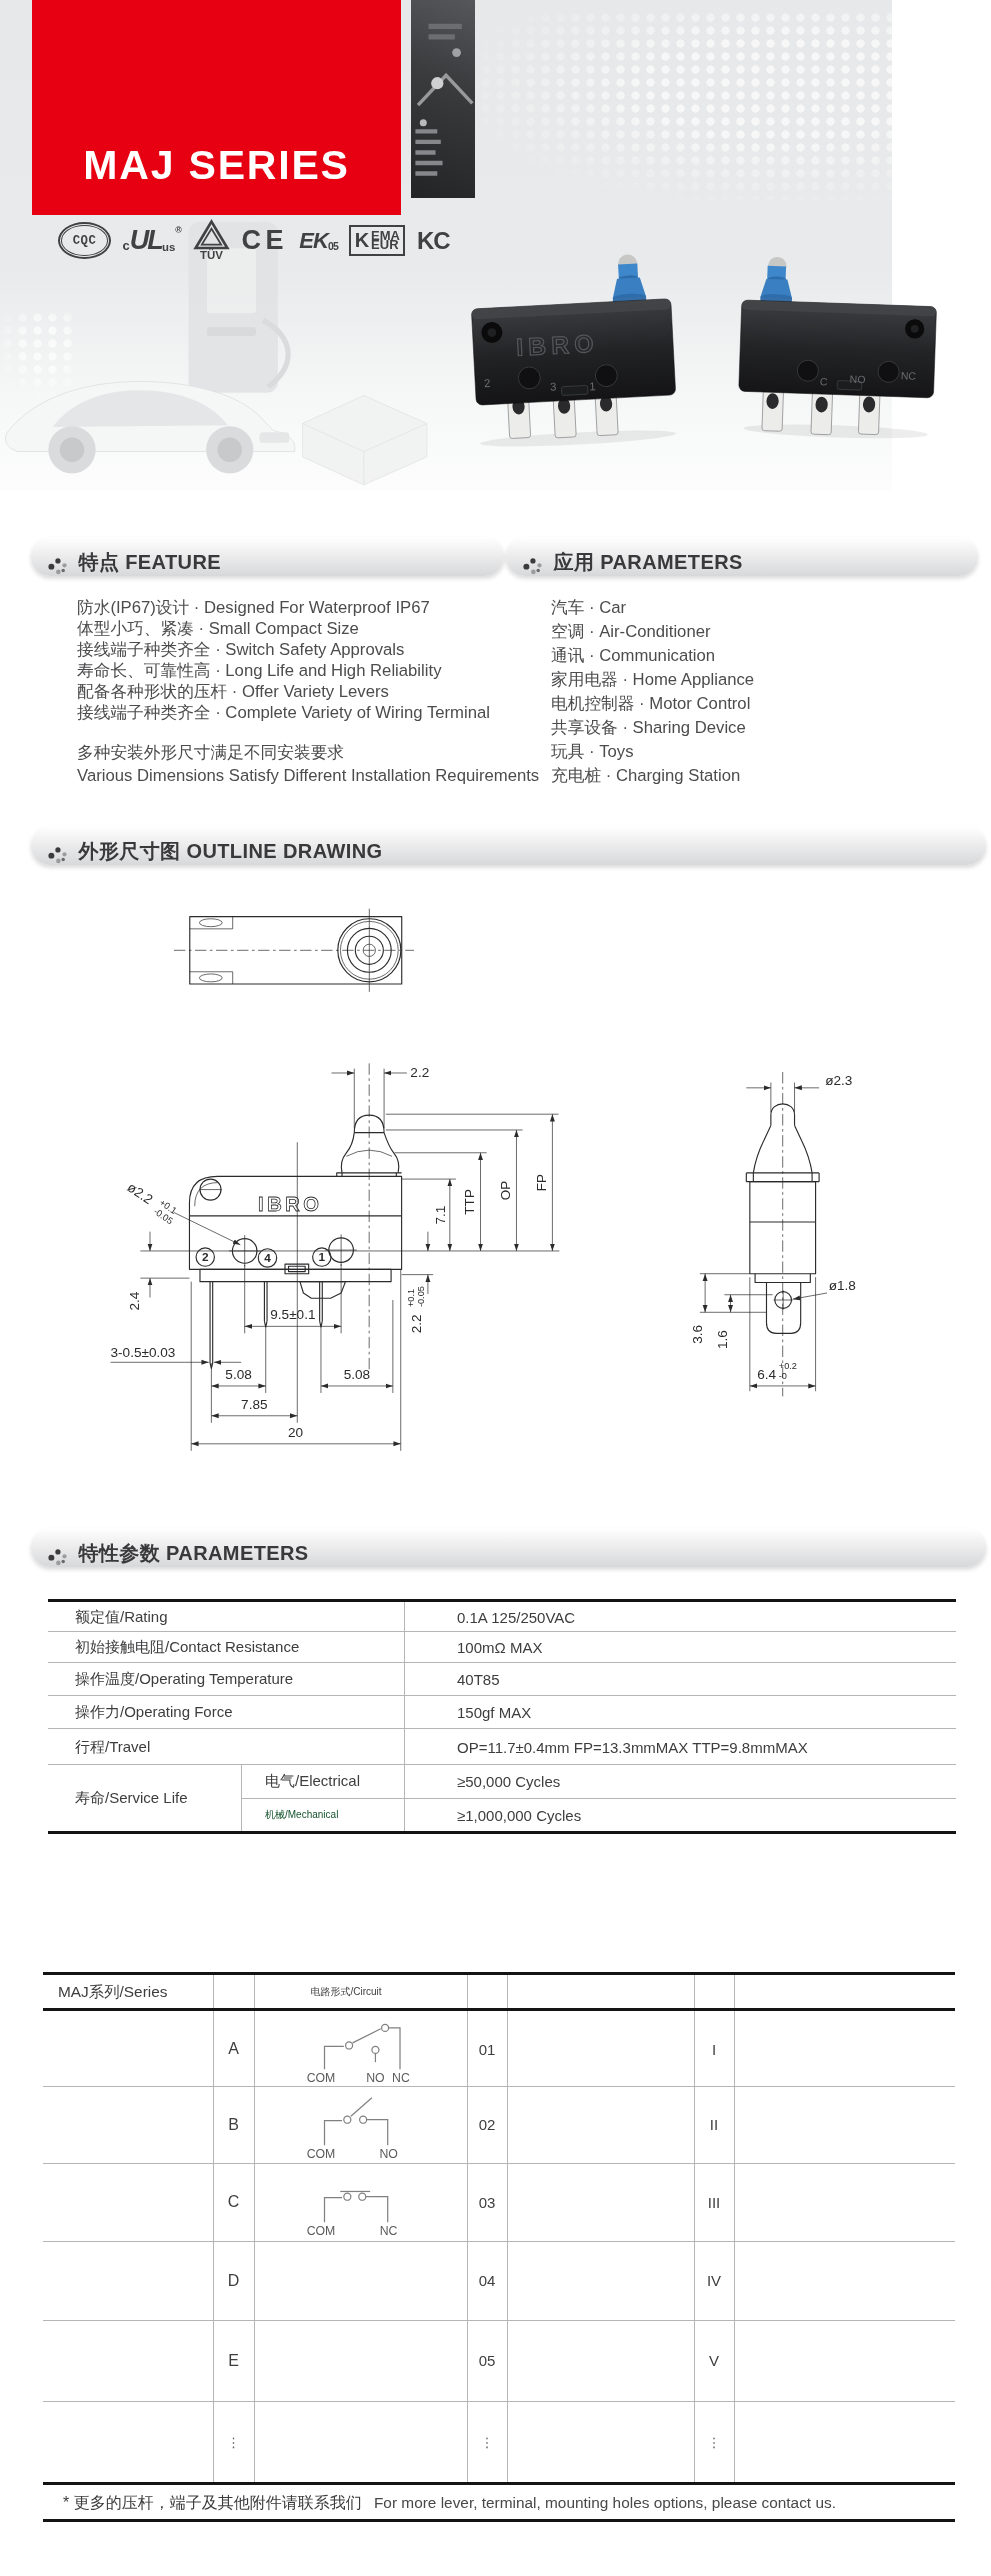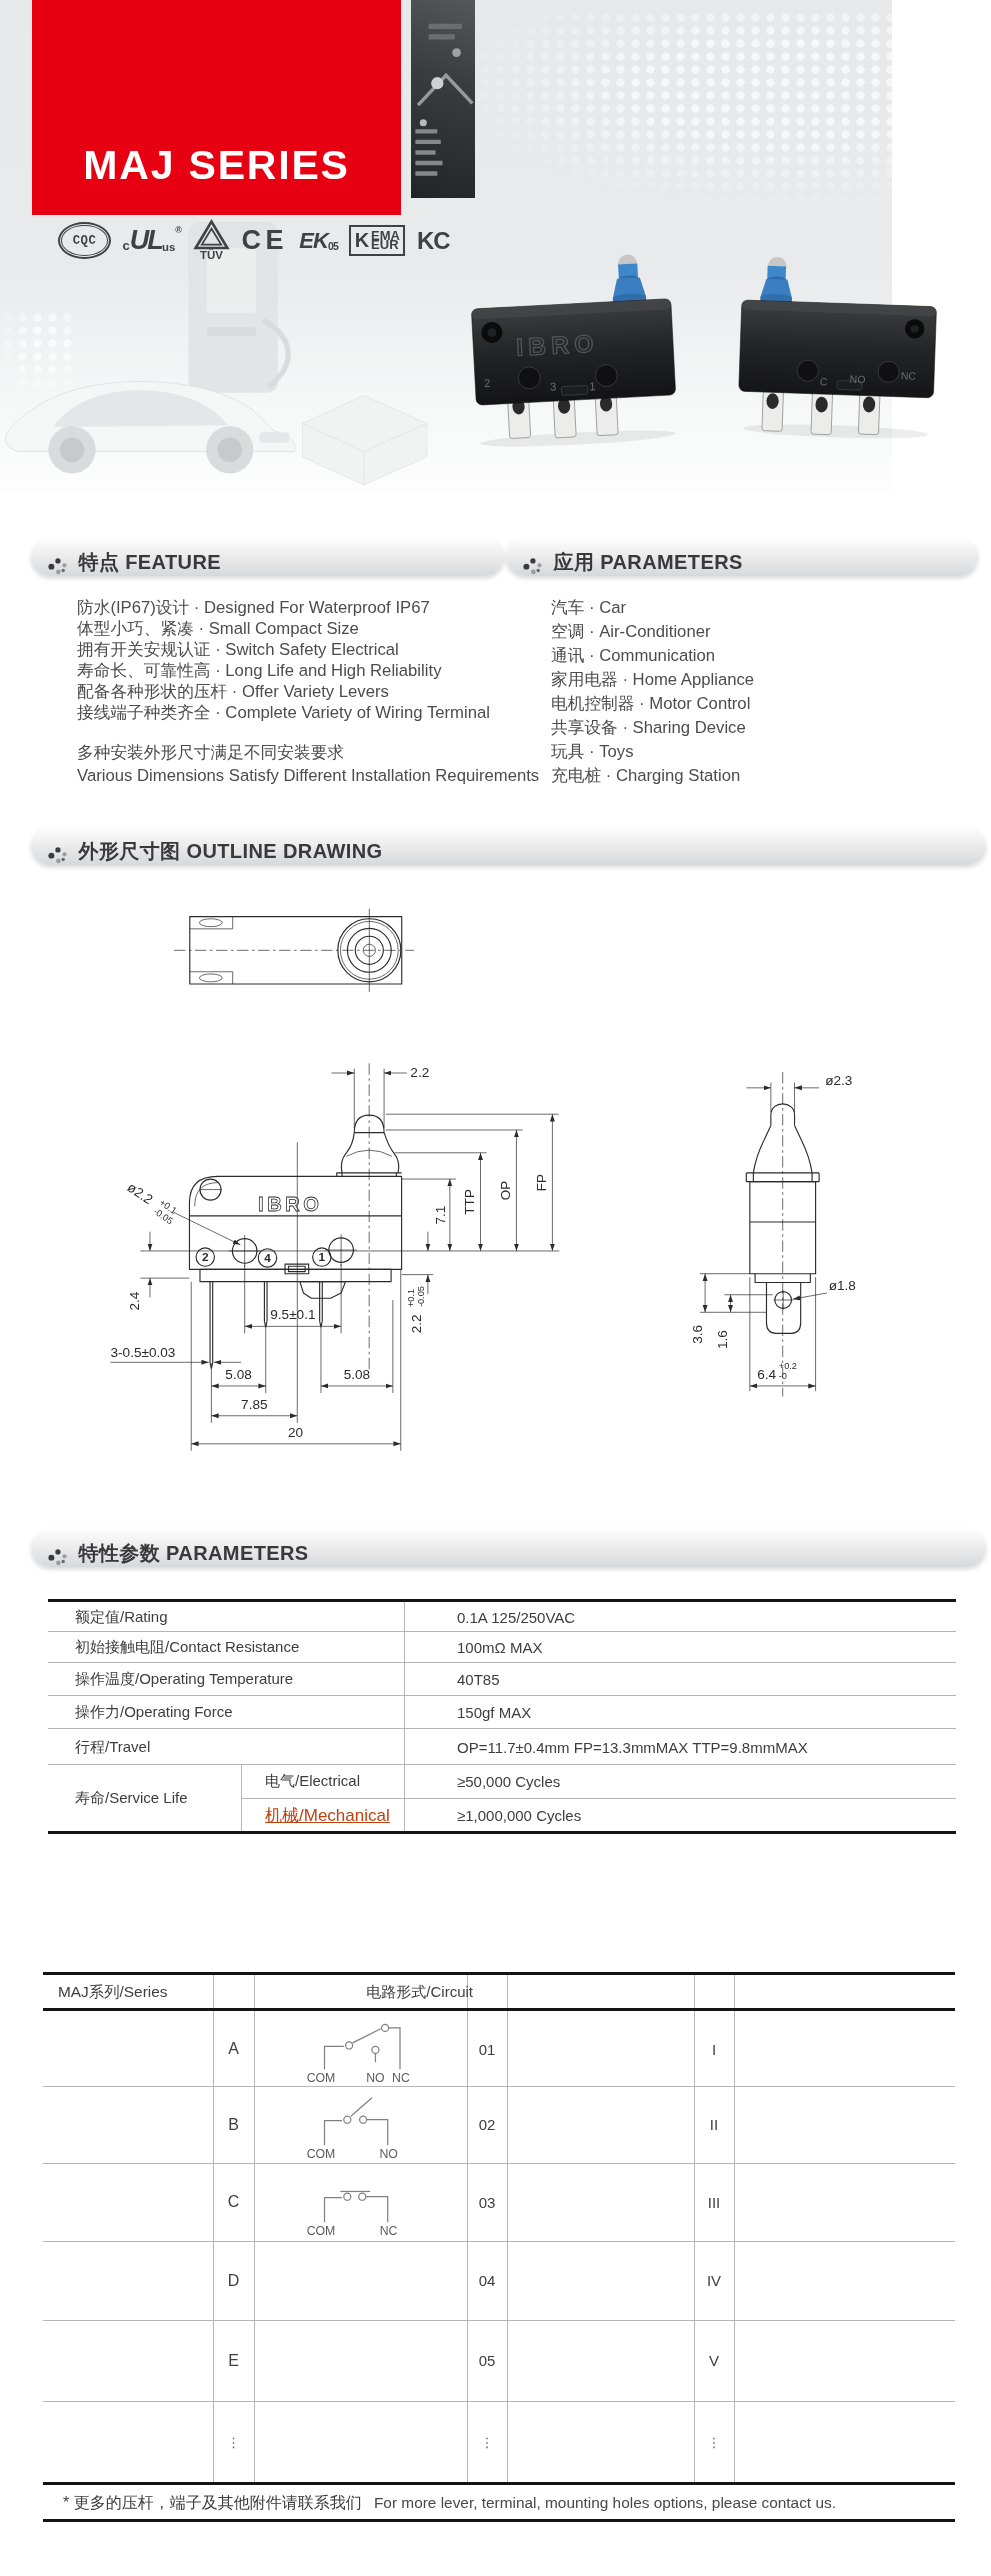--- a/index.html
+++ b/index.html
@@ -67,21 +67,21 @@
   .prow { position:absolute; left:0; right:0; border-bottom:0.9px solid #b5b5b7; }
   .plabel { position:absolute; left:27px; top:50%; transform:translateY(-50%); font-size:15px; color:#3d3d3f; }
   .pvalue { position:absolute; left:409px; top:50%; transform:translateY(-50%); font-size:15px; color:#3d3d3f; }
 
   
   .otable { position:absolute; left:43px; top:1972px; width:912px; height:507px;
     border-top:3.5px solid #141414; border-bottom:3.5px solid #141414; }
   .ov { position:absolute; top:0; bottom:0; width:0.9px; background:#b5b5b7; }
   .ohead { position:absolute; left:0; right:0; top:0; height:33px; border-bottom:3.5px solid #141414; }
   .oser { position:absolute; left:15px; top:50%; transform:translateY(-50%); font-size:15.4px; color:#3d3d3f; }
-  .ocir { position:absolute; left:218px; width:212px; top:50%; transform:translateY(-50%); text-align:right; font-size:15px; color:#3d3d3f; }
+  .ocir { position:absolute; left:197px; width:212px; top:50%; transform:translateY(-50%); text-align:center; font-size:10px; color:#3d3d3f; }
   .orow { position:absolute; left:0; right:0; border-bottom:0.9px solid #b5b5b7; }
   .orow.last { border-bottom:none; }
   .ocell { position:absolute; top:0; height:100%; display:flex; align-items:center; justify-content:center; color:#3e3e40; }
   .olet  { left:170px; width:41px; font-size:16px; }
   .ocode { left:424px; width:40px; font-size:15px; }
   .orom  { left:651px; width:40px; font-size:15px; }
   .ockt  { position:absolute; left:234px; top:50%; transform:translateY(-50%); }
   .ckl { stroke:#808083; stroke-width:1.4; fill:none; }
   .ckc { stroke:#808083; stroke-width:1.4; fill:#fff; }
   .ckt { font-size:14px; fill:#5c5c5e; }
@@ -267,21 +267,21 @@
       <circle cx="13" cy="17" r="2.6" fill="#9c9c9e"></circle>
         <circle cx="20" cy="9.5" r="2.4" fill="#9c9c9e"></circle>
       <circle cx="18.5" cy="15.5" r="2" fill="#6a6a6c"></circle>
     </svg>
     <span class="t">应用 PARAMETERS</span>
   </div>
 
   <div class="feat">
     <div>防水(IP67)设计 · Designed For Waterproof IP67</div>
     <div>体型小巧、紧凑 · Small Compact Size</div>
-    <div>拥有开关安规认证 · Switch Safety Electrical</div>
+    <div>接线端子种类齐全 · Switch Safety Approvals</div>
     <div>寿命长、可靠性高 · Long Life and High Reliability</div>
     <div>配备各种形状的压杆 · Offer Variety Levers</div>
     <div>接线端子种类齐全 · Complete Variety of Wiring Terminal</div>
   </div>
   <div class="feat2">
     <div>多种安装外形尺寸满足不同安装要求</div>
     <div>Various Dimensions Satisfy Different Installation Requirements</div>
   </div>
 
   <div class="apps">
@@ -507,21 +507,21 @@
     <div class="prow" style="top:127px;height:35px;">
       <span class="plabel">行程/Travel</span>
       <span class="pvalue">OP=11.7±0.4mm   FP=13.3mmMAX   TTP=9.8mmMAX</span>
     </div>
 
     <div class="pv" style="left:193px;top:163px;bottom:0;"></div>
     <div style="position:absolute;left:193px;right:0;top:196px;height:0.9px;background:#b5b5b7;"></div>
     <span class="plabel" style="top:auto;transform:none;top:163px;height:66px;display:flex;align-items:center;">寿命/Service Life</span>
     <span style="position:absolute;left:217px;top:163px;height:32px;display:flex;align-items:center;font-size:15px;color:#3d3d3f;">电气/Electrical</span>
     <span style="position:absolute;left:409px;top:163px;height:32px;display:flex;align-items:center;font-size:15px;color:#3d3d3f;">≥50,000 Cycles</span>
-    <span style="position:absolute;left:217px;top:197px;height:32px;display:flex;align-items:center;font-size:17px;color:#c2410c;text-decoration:underline;">机械/Mechanical</span>
+    <span style="position:absolute;left:217px;top:197px;height:32px;display:flex;align-items:center;font-size:10px;color:#14532d;">机械/Mechanical</span>
     <span style="position:absolute;left:409px;top:197px;height:32px;display:flex;align-items:center;font-size:15px;color:#3d3d3f;">≥1,000,000 Cycles</span>
   </div>
 
 
   <div class="otable">
     <div class="ov" style="left:170px;"></div>
     <div class="ov" style="left:211px;"></div>
     <div class="ov" style="left:424px;"></div>
     <div class="ov" style="left:464px;"></div>
     <div class="ov" style="left:651px;"></div>

